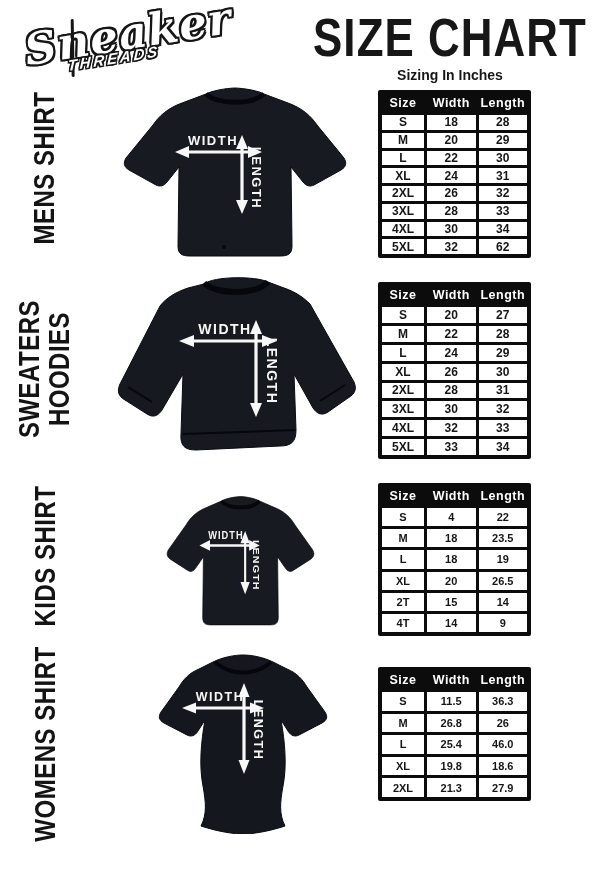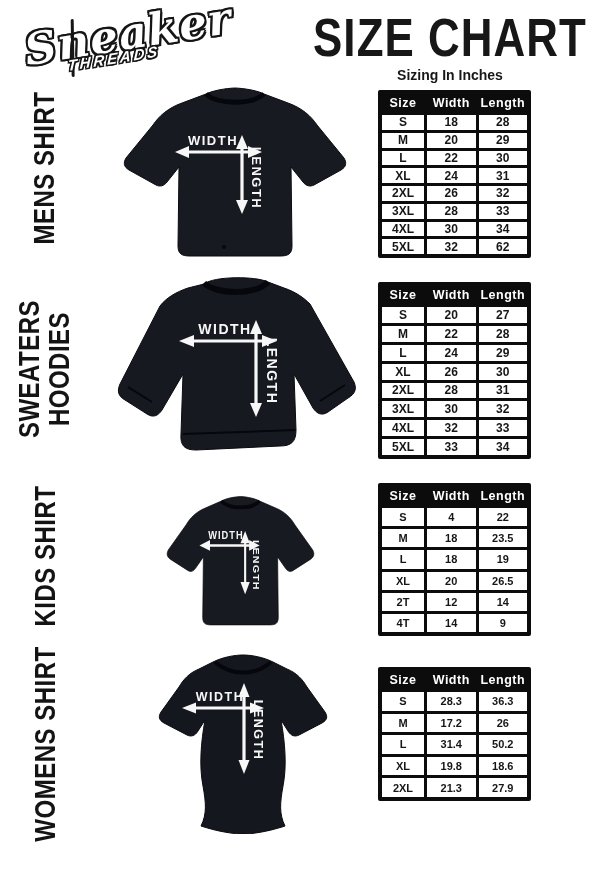--- a/index.html
+++ b/index.html
@@ -267,21 +267,21 @@
         <div class="tcell">18</div>
         <div class="tcell">19</div>
       </div>
       <div class="trow">
         <div class="tcell">XL</div>
         <div class="tcell">20</div>
         <div class="tcell">26.5</div>
       </div>
       <div class="trow">
         <div class="tcell">2T</div>
-        <div class="tcell">12</div>
+        <div class="tcell">15</div>
         <div class="tcell">14</div>
       </div>
       <div class="trow">
         <div class="tcell">4T</div>
         <div class="tcell">14</div>
         <div class="tcell">9</div>
       </div>
     </div>
 
   <div class="vlabel" style="left:45px; top:744px;">
@@ -306,32 +306,32 @@
   </svg>
 
   <div class="sizetable small" style="left:378px; top:667px; width:153px; height:134px;">
       <div class="trow thead">
         <div class="tcell">Size</div>
         <div class="tcell">Width</div>
         <div class="tcell">Length</div>
       </div>
       <div class="trow">
         <div class="tcell">S</div>
-        <div class="tcell">28.3</div>
+        <div class="tcell">11.5</div>
         <div class="tcell">36.3</div>
       </div>
       <div class="trow">
         <div class="tcell">M</div>
-        <div class="tcell">17.2</div>
+        <div class="tcell">26.8</div>
         <div class="tcell">26</div>
       </div>
       <div class="trow">
         <div class="tcell">L</div>
-        <div class="tcell">31.4</div>
-        <div class="tcell">50.2</div>
+        <div class="tcell">25.4</div>
+        <div class="tcell">46.0</div>
       </div>
       <div class="trow">
         <div class="tcell">XL</div>
         <div class="tcell">19.8</div>
         <div class="tcell">18.6</div>
       </div>
       <div class="trow">
         <div class="tcell">2XL</div>
         <div class="tcell">21.3</div>
         <div class="tcell">27.9</div>

